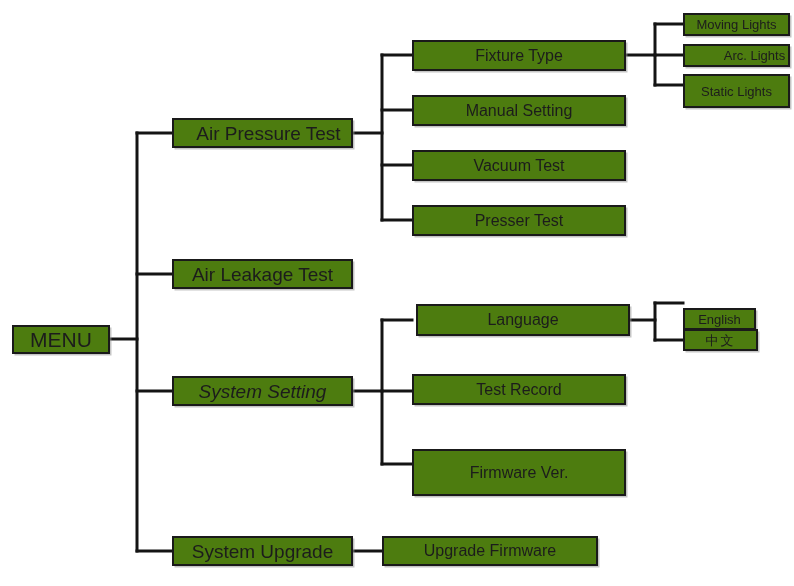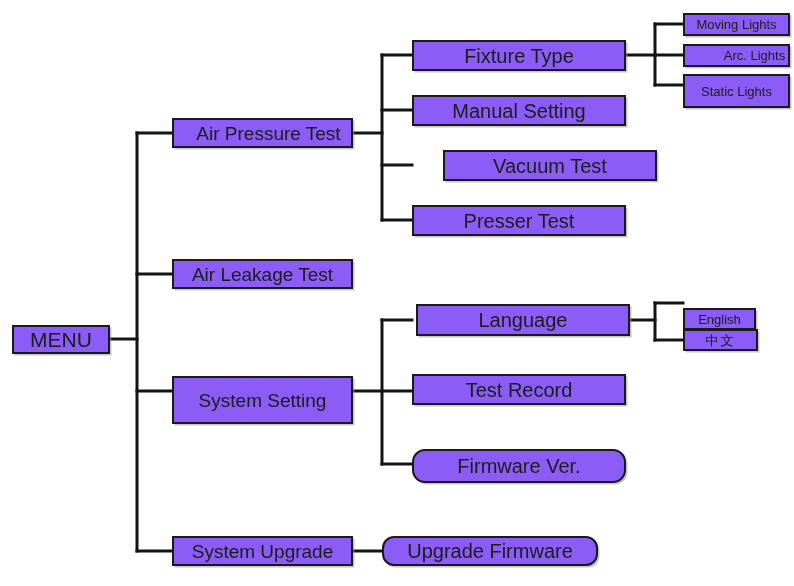--- a/index.html
+++ b/index.html
@@ -19,34 +19,34 @@
     position: absolute;
     left: 0;
     top: 0;
     width: 794px;
     height: 586px;
     pointer-events: none;
   }
   .node {
     position: absolute;
     box-sizing: border-box;
-    background: #8b5cf6;
+    background: #4d7c0f;
     border: 2px solid #1a1a1a;
     display: flex;
     align-items: center;
     justify-content: center;
     text-align: center;
     color: #1c1c1c;
     line-height: 1;
     box-shadow: 2px 2px 0 -0.5px rgba(150,150,150,0.55);
     white-space: nowrap;
   }
   .lvl0 { font-size: 21px; }
   .lvl1 { font-size: 19px; }
-  .lvl2 { font-size: 20px; }
+  .lvl2 { font-size: 16px; }
   .lvl3 { font-size: 13px; border-width: 2px; }
   .lvl3.cjk { font-size: 13px; letter-spacing: 2px; }
 </style>
 </head>
 <body>
 
 <div id="diagram">
   <svg id="wires" viewBox="0 0 794 586" xmlns="http://www.w3.org/2000/svg">
       <line x1="137" y1="133" x2="137" y2="551" stroke="#141414" stroke-width="3" stroke-linecap="square"></line>
       <line x1="110" y1="339" x2="137" y2="339" stroke="#141414" stroke-width="3" stroke-linecap="square"></line>
@@ -91,47 +91,47 @@
       </div>
       <div class="node lvl3" style="left: 683px; top: 44px; width: 107px; height: 23px; padding-left: 36px;">
         <span>Arc. Lights</span>
       </div>
       <div class="node lvl3" style="left: 683px; top: 74px; width: 107px; height: 34px;">
         <span>Static Lights</span>
       </div>
       <div class="node lvl2" style="left: 412px; top: 95px; width: 214px; height: 31px;">
         <span>Manual Setting</span>
       </div>
-      <div class="node lvl2" style="left: 412px; top: 150px; width: 214px; height: 31px; margin-left: 31px;">
+      <div class="node lvl2" style="left: 412px; top: 150px; width: 214px; height: 31px;">
         <span>Vacuum Test</span>
       </div>
       <div class="node lvl2" style="left: 412px; top: 205px; width: 214px; height: 31px;">
         <span>Presser Test</span>
       </div>
       <div class="node lvl1" style="left: 172px; top: 259px; width: 181px; height: 30px;">
         <span>Air Leakage Test</span>
       </div>
-      <div class="node lvl1" style="left: 172px; top: 376px; width: 181px; height: 48px;">
+      <div class="node lvl1" style="left: 172px; top: 376px; width: 181px; height: 30px; font-style: italic;">
         <span>System Setting</span>
       </div>
       <div class="node lvl2" style="left: 416px; top: 304px; width: 214px; height: 32px;">
         <span>Language</span>
       </div>
       <div class="node lvl3" style="left: 683px; top: 308px; width: 73px; height: 22px;">
         <span>English</span>
       </div>
       <div class="node lvl3 cjk" style="left: 683px; top: 329px; width: 75px; height: 22px;">
         <span>中文</span>
       </div>
       <div class="node lvl2" style="left: 412px; top: 374px; width: 214px; height: 31px;">
         <span>Test Record</span>
       </div>
-      <div class="node lvl2" style="left: 412px; top: 449px; width: 214px; height: 34px; border-radius: 13px;">
+      <div class="node lvl2" style="left: 412px; top: 449px; width: 214px; height: 47px;">
         <span>Firmware Ver.</span>
       </div>
       <div class="node lvl1" style="left: 172px; top: 536px; width: 181px; height: 30px;">
         <span>System Upgrade</span>
       </div>
-      <div class="node lvl2" style="left: 382px; top: 536px; width: 216px; height: 30px; border-radius: 12px;">
+      <div class="node lvl2" style="left: 382px; top: 536px; width: 216px; height: 30px;">
         <span>Upgrade Firmware</span>
       </div>
     </div>
 </div>
 
 </body></html>

